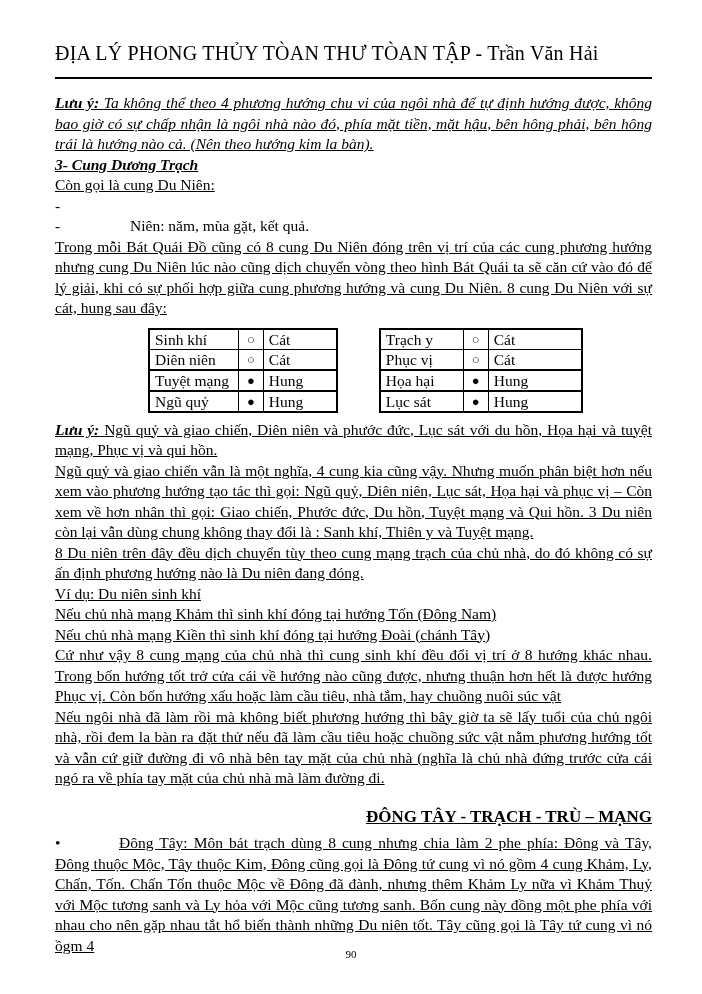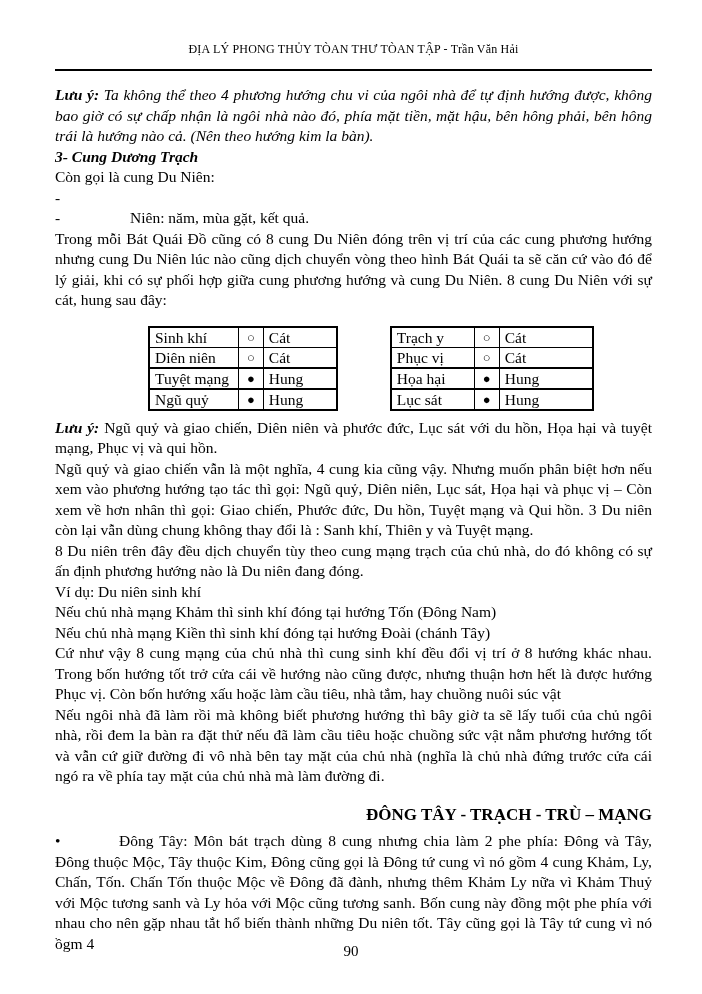--- a/index.html
+++ b/index.html
@@ -7,45 +7,44 @@
     position:relative;
     width:702px;height:994px;
     background:#ffffff;
     font-family:"Liberation Serif","DejaVu Serif",serif;
     color:#000;
     overflow:hidden;
     box-sizing:border-box;
     padding:42px 50px 0 55px;
   }
   .header-line{
-    font-size:12px;
+    font-size:20px;
     letter-spacing:0.2px;
     white-space:nowrap;
-    text-align:center;
   }
   .rule{
     border:none;
     border-top:2px solid #000;
     margin:12px 0 14px 0;
   }
   .body{
     font-size:15.5px;
     line-height:20.5px;
   }
-  p{margin:0;}
+  p{margin:0;text-decoration:underline;}
   .just{text-align:justify;}
   .italic{font-style:italic;}
   .bi{font-weight:bold;font-style:italic;}
   .lead-label{font-weight:bold;font-style:italic;}
   .dash-row{display:flex;}
   .dash{width:75px;flex:0 0 75px;}
   .tables-row{
     display:flex;
-    gap:52px;
-    margin:15px 0 7px 93px;
+    gap:41px;
+    margin:9px 0 7px 93px;
   }
   table{
     border-collapse:collapse;
     border:2px solid #000;
     font-size:15.5px;
   }
   td{
     border:1px solid #000;
     padding:0 5px;
     height:19px;
@@ -63,21 +62,21 @@
     margin:18px 0 6px 0;
     text-align:right;
   }
   .bullet-para .bullet{display:inline-block;width:12px;}
   .bullet-para .btab{display:inline-block;width:52px;}
   .footer{
     position:absolute;
     left:0;right:0;
     bottom:34px;
     text-align:center;
-    font-size:15px;
+    font-size:11px;
   }
 </style>
 </head>
 <body>
 
 <div class="page">
 
   <div class="header-line">
     <span>ĐỊA LÝ PHONG THỦY TÒAN THƯ  TÒAN TẬP -  Trần Văn Hải</span>
   </div>

